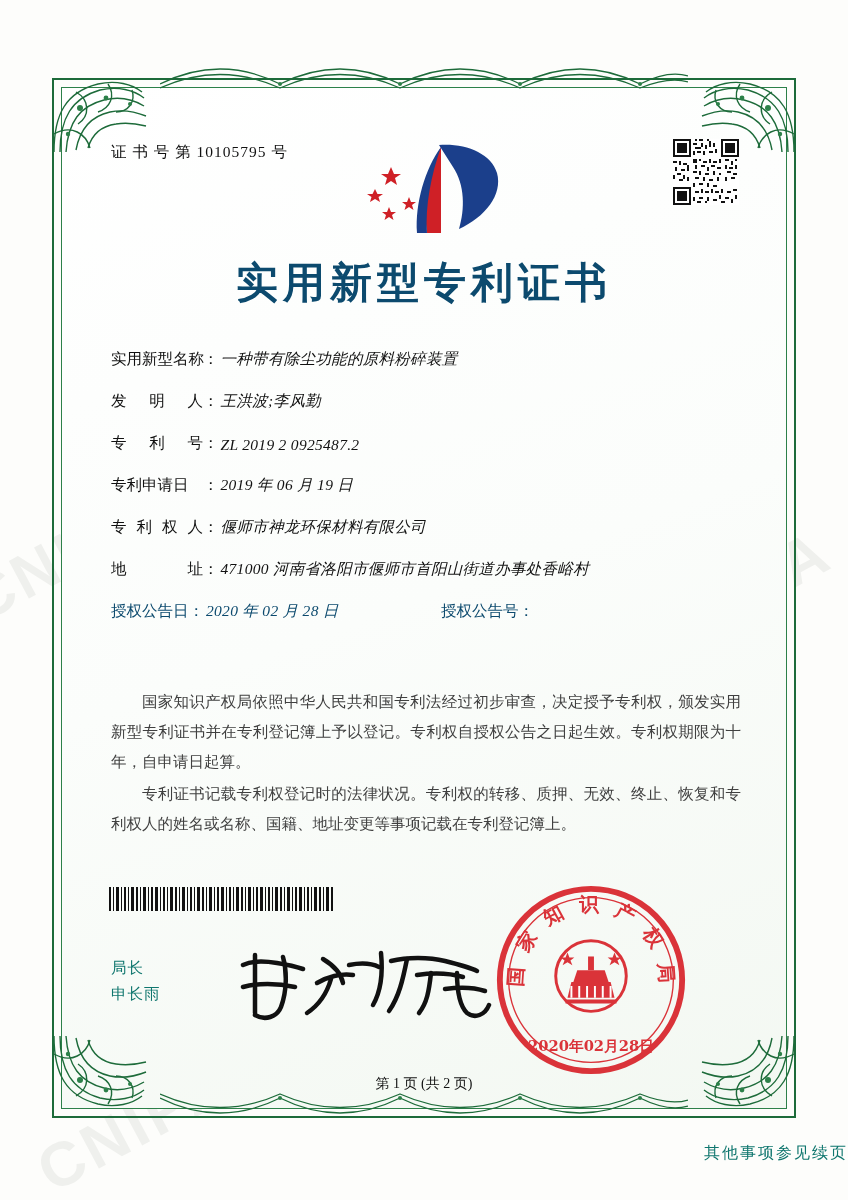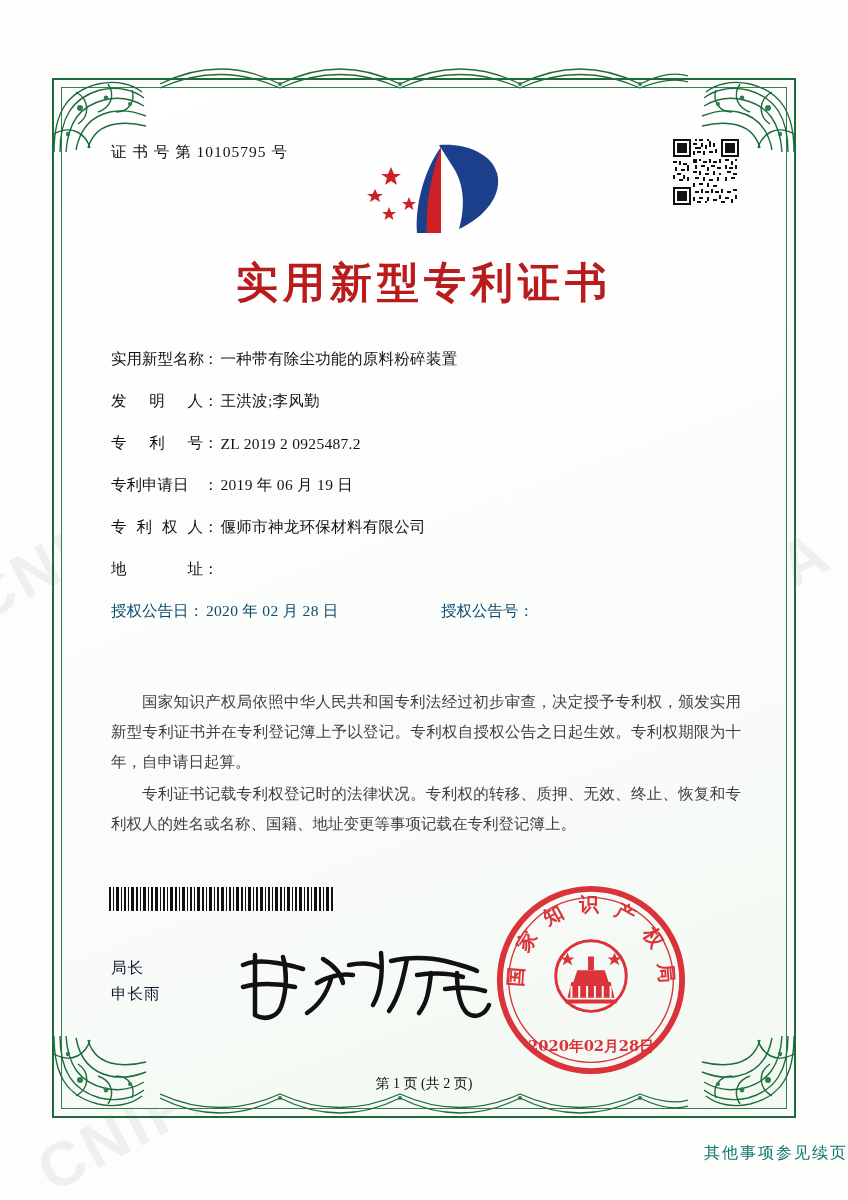--- a/index.html
+++ b/index.html
@@ -119,50 +119,50 @@
 
   .title {
     position: absolute;
     left: 0;
     right: 0;
     top: 168px;
     text-align: center;
     font-size: 42px;
     font-weight: 700;
     letter-spacing: 5px;
-    color: #b91c1c;
+    color: #0c4a6e;
     font-family: "DejaVu Serif", "Liberation Serif", serif;
   }
 
   .fields {
     position: absolute;
     left: 50px;
     top: 262px;
     width: 630px;
   }
   .field-row {
     display: flex;
-    align-items: center;
+    align-items: flex-end;
     margin-bottom: 21px;
     font-size: 15.5px;
     color: #111;
   }
   .field-label {
     width: 92px;
     flex: 0 0 92px;
     letter-spacing: 0px;
     white-space: nowrap;
   }
   .field-label.spread {
     display: inline-block;
     text-align: justify;
     text-align-last: justify;
   }
   .field-colon { flex: 0 0 auto; margin-right: 2px; }
-  .field-value { flex: 1 1 auto; letter-spacing: 0.3px; }
+  .field-value { flex: 1 1 auto; letter-spacing: 0.3px; font-style: italic; }
 
   .pair-row {
     display: flex;
     align-items: baseline;
     font-size: 15.5px;
     color: #0c4a6e;
     margin-bottom: 21px;
   }
   .pair-left { flex: 0 0 330px; display: flex; }
   .pair-right { flex: 1 1 auto; display: flex; }
@@ -196,21 +196,21 @@
     top: 795px;
     width: 196px;
     height: 196px;
   }
 
   .signature-block {
     position: absolute;
     left: 50px;
     top: 868px;
     font-size: 15.5px;
-    color: #0f172a;
+    color: #0f766e;
     line-height: 26px;
     letter-spacing: 1px;
   }
   .handwriting {
     position: absolute;
     left: 170px;
     top: 852px;
     width: 290px;
     height: 90px;
   }
@@ -494,20 +494,21 @@
 
       <div class="field-row">
         <span class="field-label spread">专利权人</span>
         <span class="field-colon">：</span>
         <span class="field-value">偃师市神龙环保材料有限公司</span>
       </div>
 
       <div class="field-row">
         <span class="field-label spread">地址</span>
         <span class="field-colon">：</span>
+        <span class="field-value">471000 河南省洛阳市偃师市首阳山街道办事处香峪村</span>
       </div>
 
       <div class="pair-row">
         <span class="pair-left">
           <span class="pair-label">授权公告日</span>
           <span class="field-colon">：</span>
           <span class="field-value">2020 年 02 月 28 日</span>
         </span>
         <span class="pair-right">
           <span class="pair-label">授权公告号</span>

